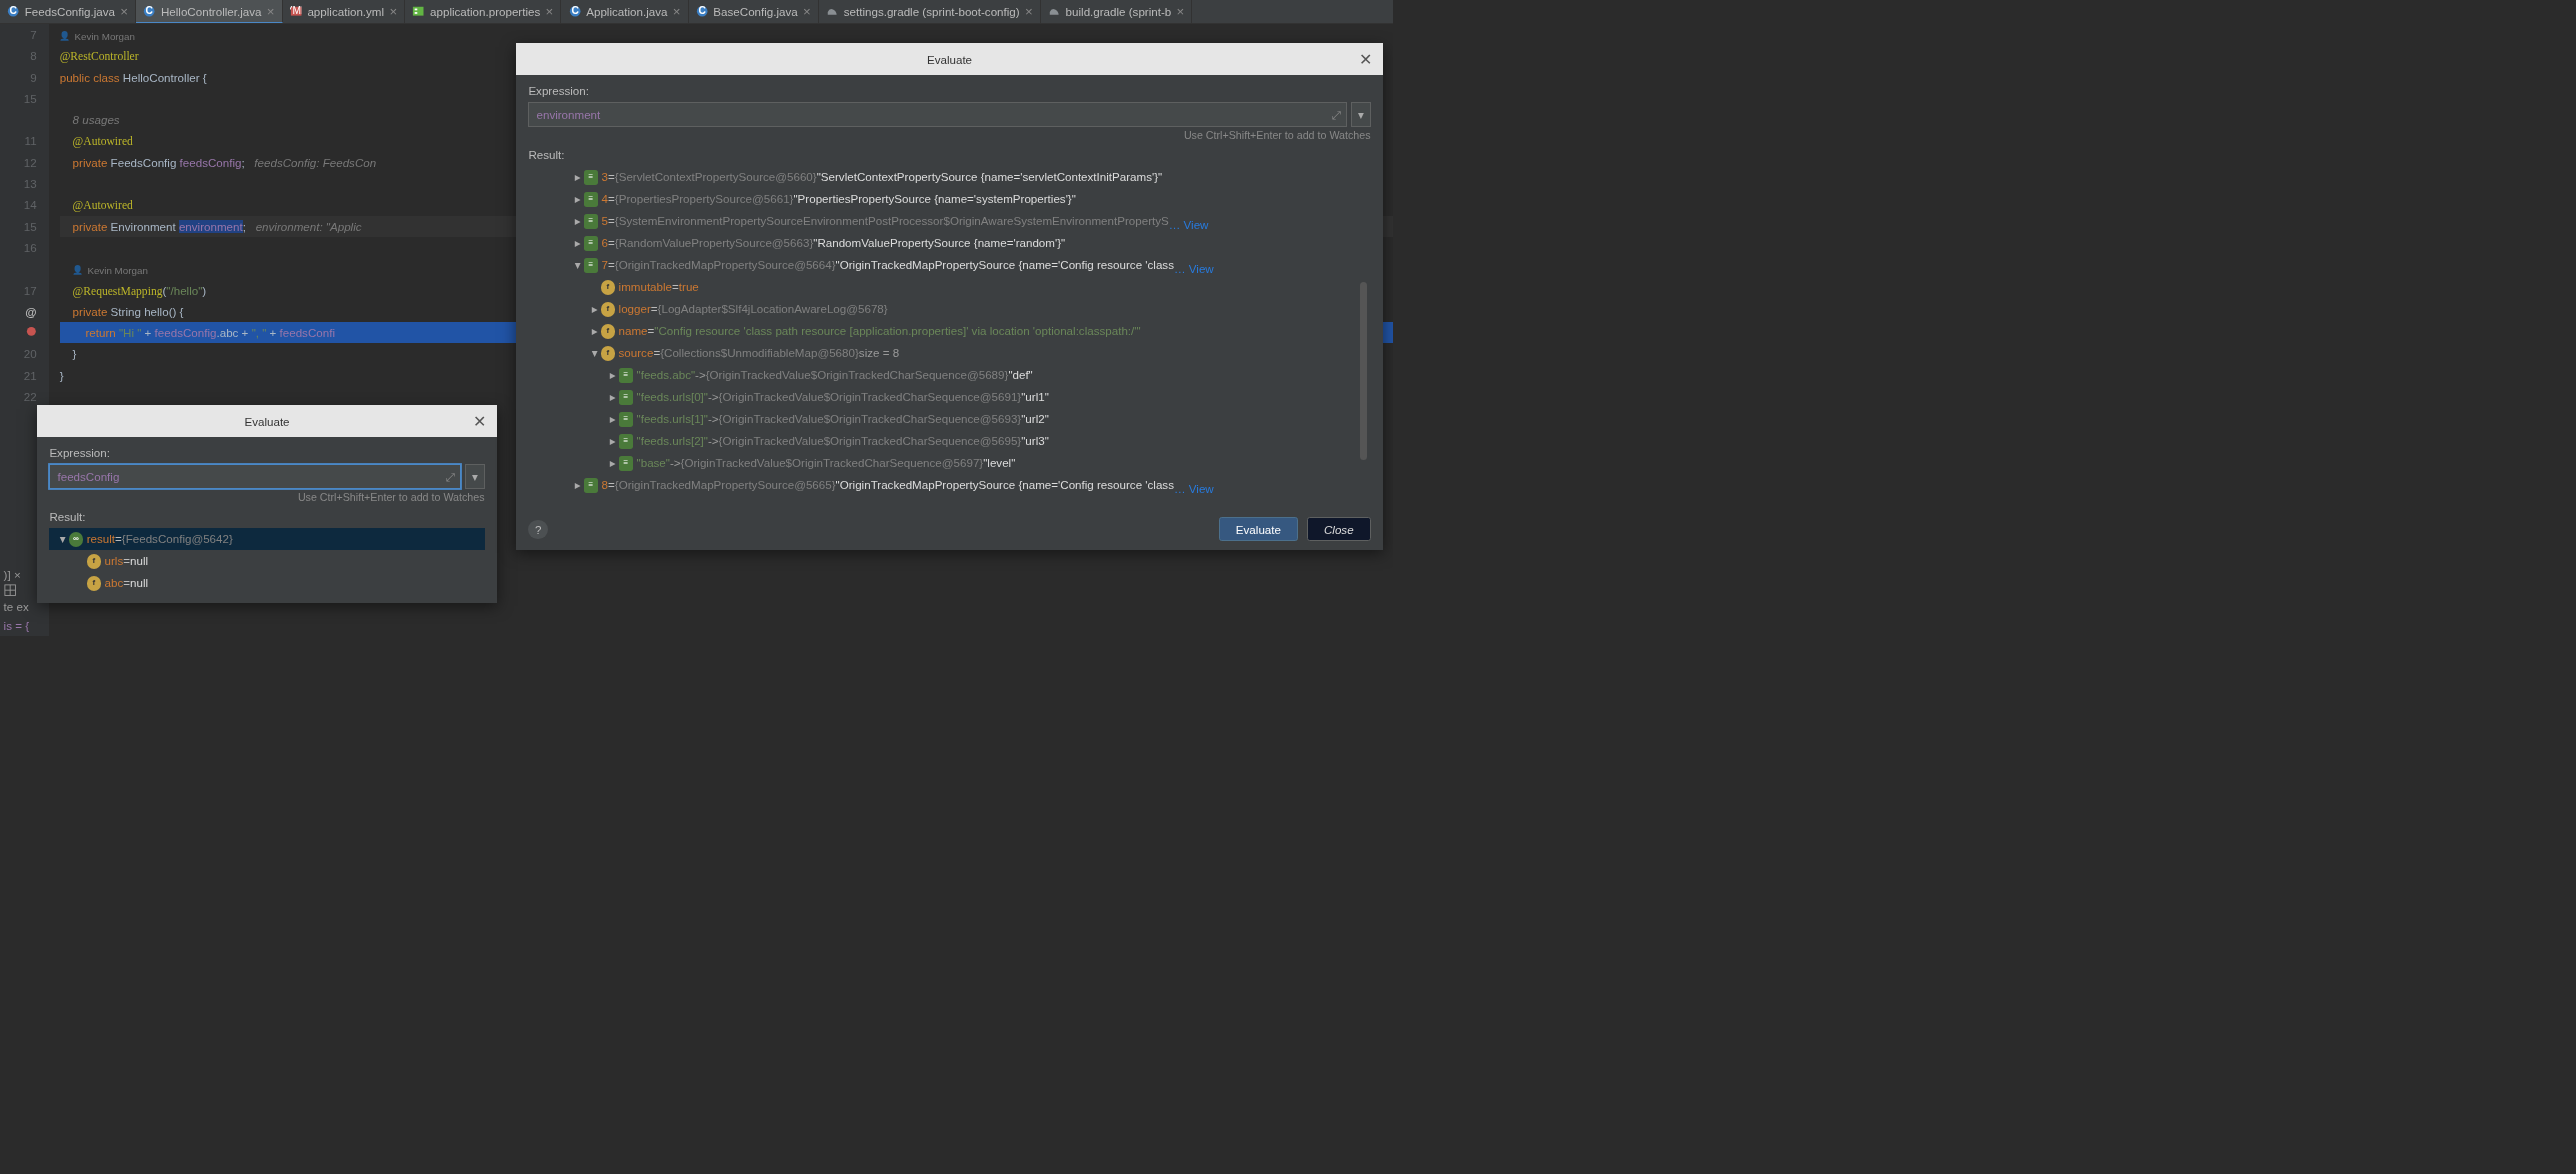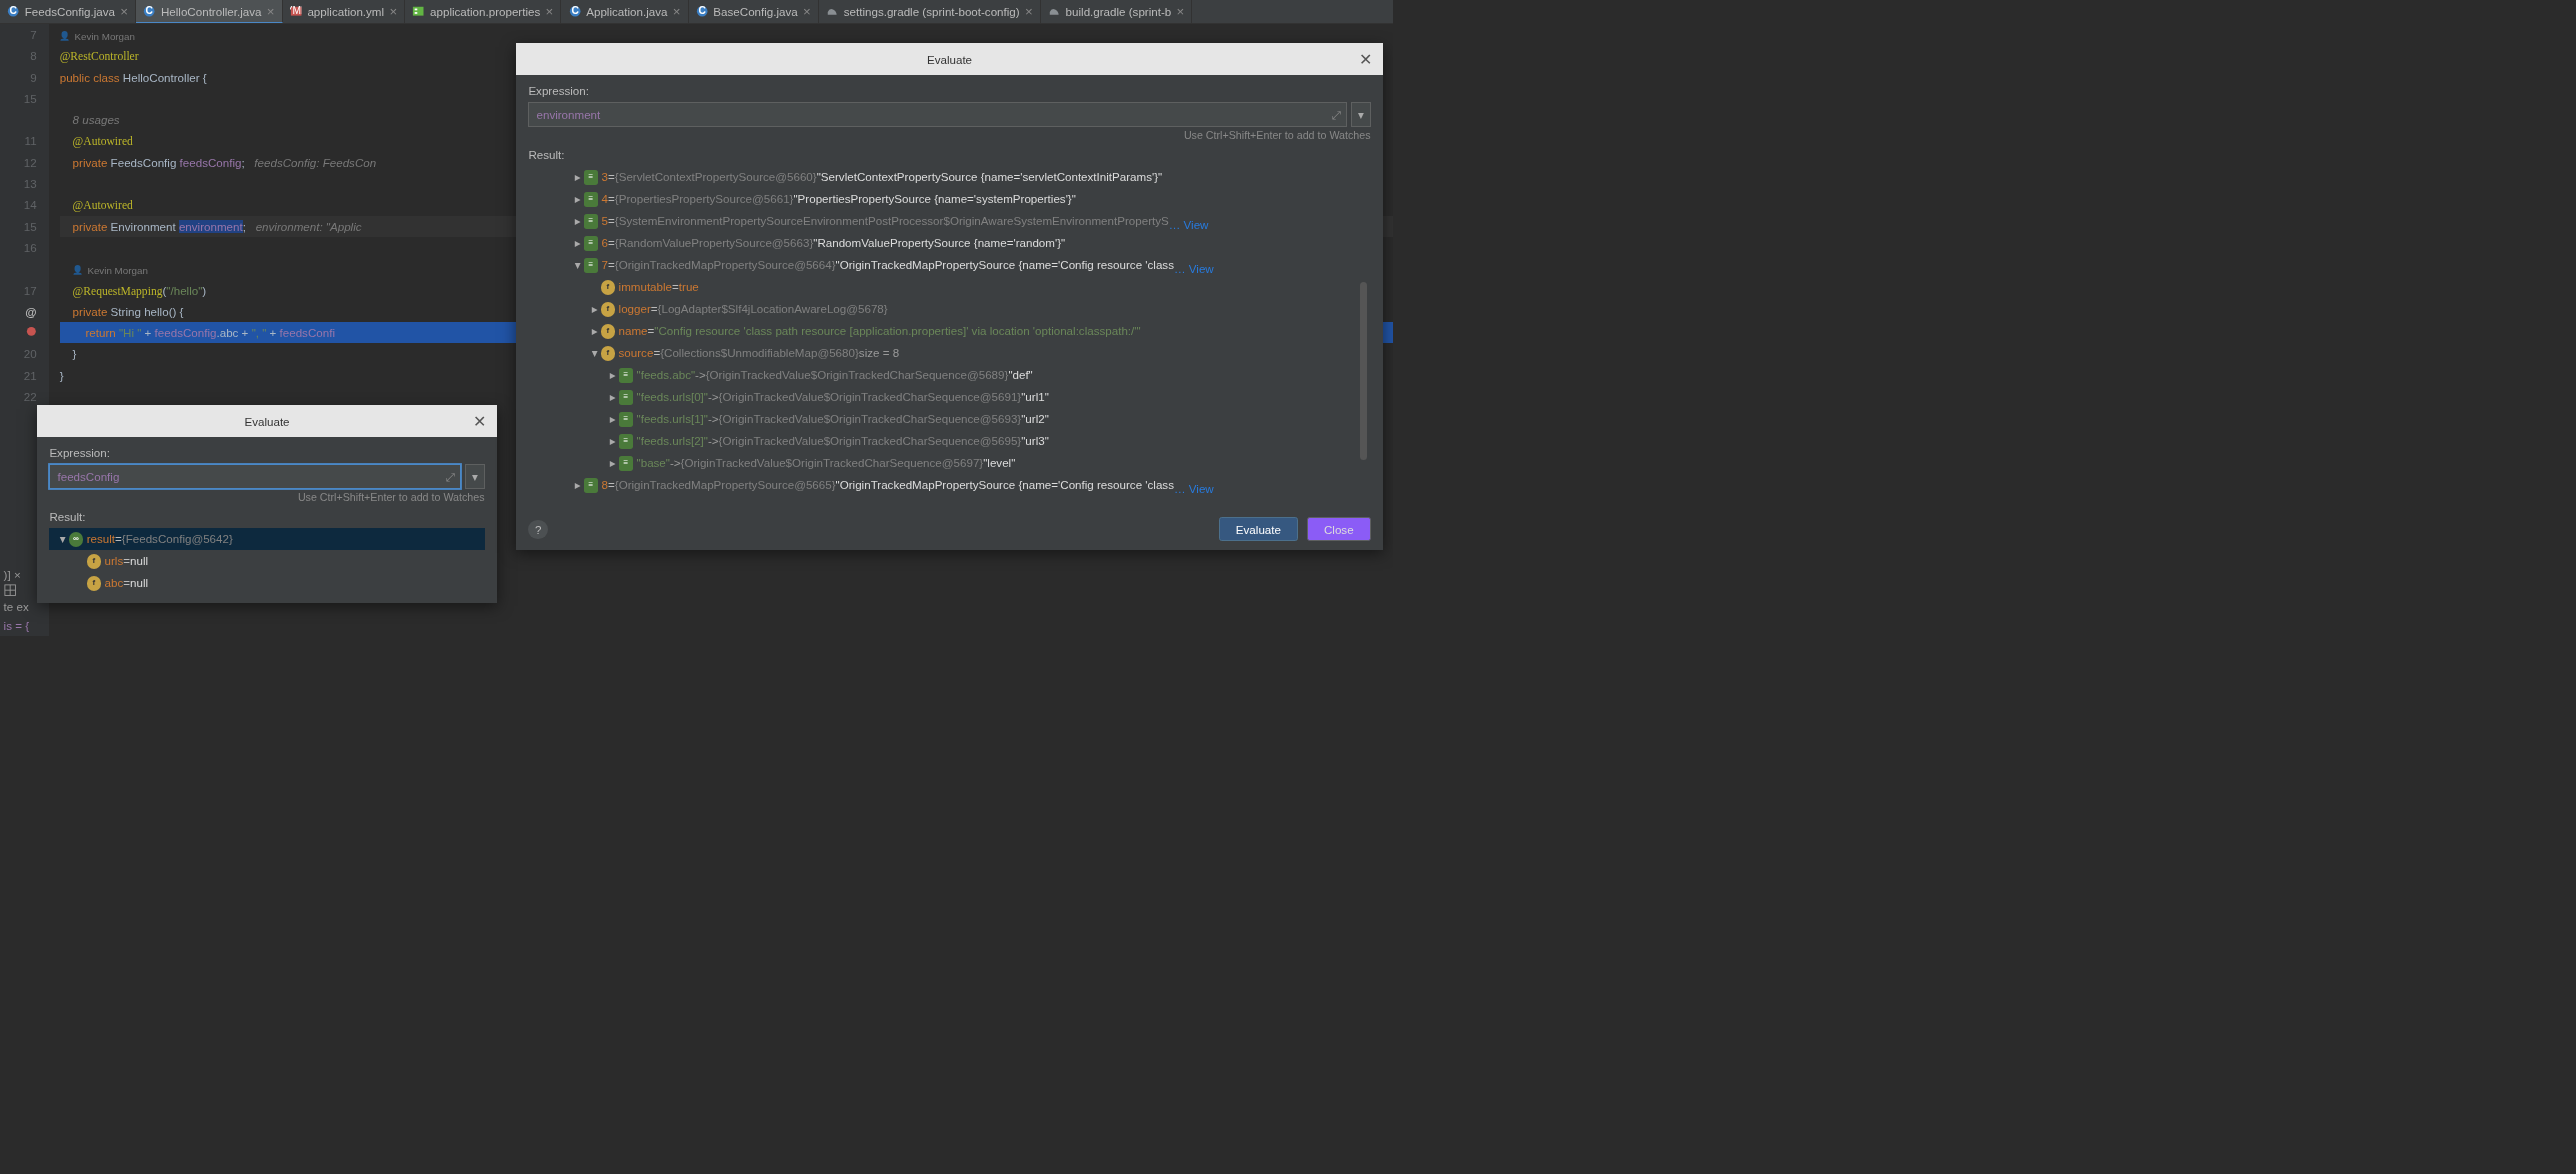--- a/index.html
+++ b/index.html
@@ -53,21 +53,21 @@
 .eq { color: #bbb; }
 .ref { color: #808080; }
 .val-str { color: #6a8759; }
 .val-bool { color: #cc7832; }
 .link { color: #287bde; cursor: pointer; margin-top: 8px; }
 .inf { color: #999; }
 
 .dialog-btns { display: flex; justify-content: flex-end; gap: 9px; padding: 9px 12.4px; align-items: center; }
 .btn { padding: 4.4px 16px; border-radius: 2.7px; cursor: pointer; font-size: 11.6px; }
 .btn.primary { background: #365880; border: 0.9px solid #4c708c; color: #fff; }
-.btn.sec { background: #8b5cf6; border: 0.9px solid #5e6060; color: #ddd; }
+.btn.sec { background: #0f172a; border: 0.9px solid #5e6060; color: #ddd; font-style: italic; }
 .help { width: 19.6px; height: 19.6px; border-radius: 9.8px; background: #4c5052; color: #bbb; display: flex; align-items: center; justify-content: center; margin-right: auto; cursor: pointer; }
 
 .bottom-frag { position: absolute; bottom: 0; left: 0; font-family: Consolas, monospace; font-size: 10.7px; color: #999; line-height: 19.6px; }
 .bottom-frag .row { padding-left: 3.6px; display: flex; align-items: center; gap: 5.3px; }
 .bf-icon { width: 12.4px; height: 12.4px; display: inline-flex; align-items: center; justify-content: center; }
 
 .scroll-stub { position: absolute; right: 3.6px; top: 285px; width: 7.1px; height: 196px; background: #555; border-radius: 3.6px; }
 
 svg { display: block; }
 </style>

